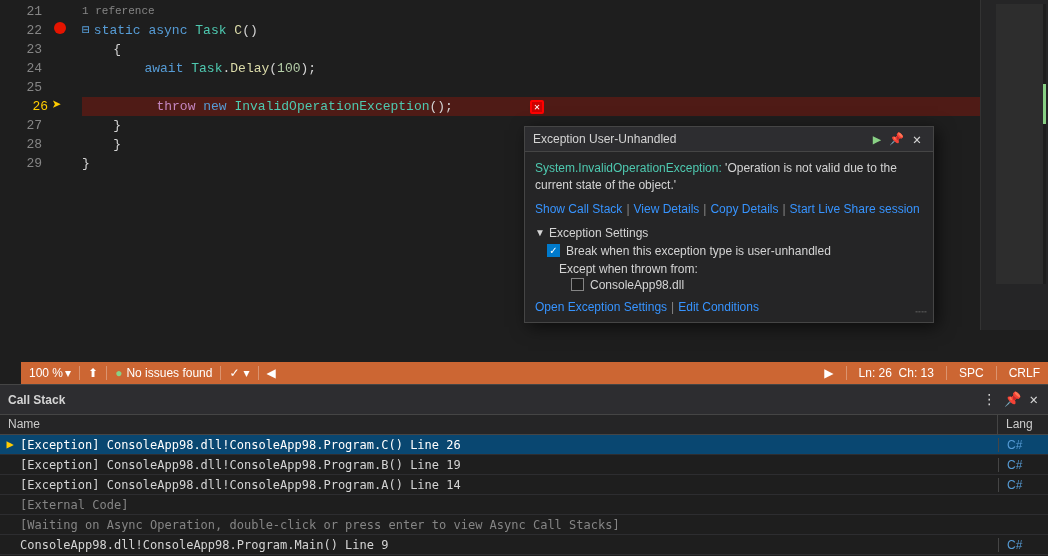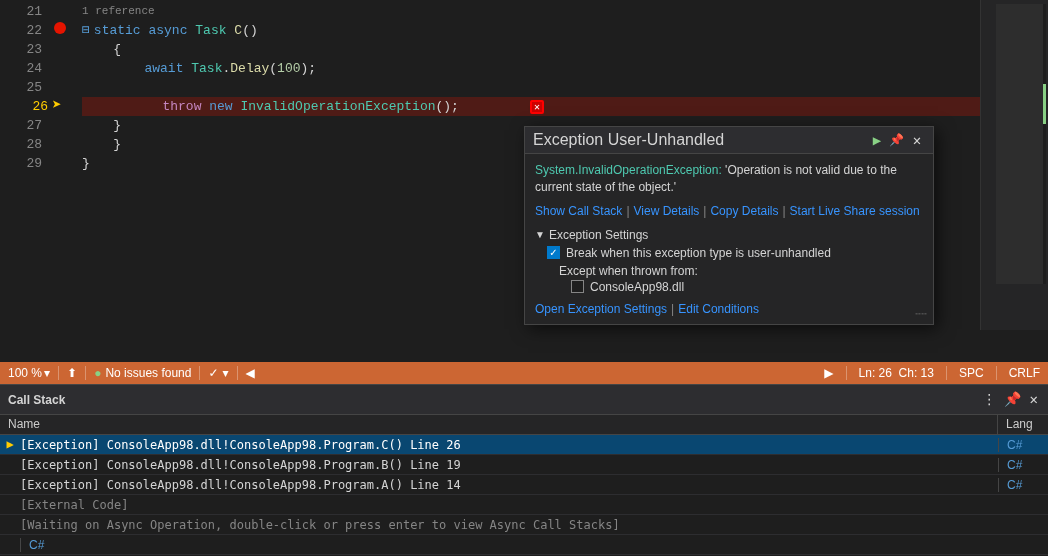--- a/index.html
+++ b/index.html
@@ -128,21 +128,21 @@
       display: flex;
       align-items: center;
       justify-content: space-between;
       padding: 4px 8px;
       background: #2d2d30;
       border-bottom: 1px solid #454545;
     }
 
     .popup-title {
       color: #d4d4d4;
-      font-size: 16px;
+      font-size: 12px;
       font-family: 'Segoe UI', sans-serif;
     }
 
     .popup-controls {
       display: flex;
       gap: 4px;
       align-items: center;
     }
 
     .popup-btn {
@@ -298,20 +298,21 @@
       height: 22px;
       background: #007acc;
       display: flex;
       align-items: center;
       padding: 0 8px;
       gap: 8px;
     }
 
     .status-bar.debug-mode {
       background: #cc6633;
+      margin-left: 21px;
     }
 
     .status-zoom {
       color: white;
       font-size: 12px;
       font-family: 'Segoe UI', sans-serif;
       display: flex;
       align-items: center;
       gap: 2px;
     }
@@ -506,21 +507,21 @@
     <div class="code-line">
       <span>&nbsp;&nbsp;&nbsp;&nbsp;{</span>
     </div>
 
     <div class="code-line">
       <span>&nbsp;&nbsp;&nbsp;&nbsp;&nbsp;&nbsp;&nbsp;&nbsp;</span><span class="kw">await</span>&nbsp;<span class="type">Task</span><span>.</span><span class="fn">Delay</span><span>(</span><span class="num">100</span><span>);</span>
     </div>
 
     <div class="code-line">&nbsp;</div>
 
-    <div class="code-line exception-line" style="background: rgba(229,20,0,0.25); padding-left: 18px;">
+    <div class="code-line exception-line" style="background: rgba(229,20,0,0.25); padding-left: 12px;">
       <span>&nbsp;&nbsp;&nbsp;&nbsp;&nbsp;&nbsp;&nbsp;&nbsp;</span><span class="kw2">throw</span>&nbsp;<span class="kw">new</span>&nbsp;<span class="type">InvalidOperationException</span><span>();</span>
     </div>
 
     <div class="code-line">
       <span>&nbsp;&nbsp;&nbsp;&nbsp;}</span>
     </div>
 
     <div class="code-line">
       <span>&nbsp;&nbsp;&nbsp;&nbsp;}</span>
     </div>
@@ -678,20 +679,21 @@
       </div>
 
       <div class="table-row normal">
         <div class="row-icon"></div>
         <div class="row-name dim-text">[Waiting on Async Operation, double-click or press enter to view Async Call Stacks]</div>
         <div class="row-lang"></div>
       </div>
 
       <div class="table-row normal">
         <div class="row-icon"></div>
+        <div class="row-name normal-text">ConsoleApp98.dll!ConsoleApp98.Program.Main() Line 9</div>
         <div class="row-lang cs">C#</div>
       </div>
 
       <div class="table-row normal">
         <div class="row-icon"></div>
         <div class="row-name dim-text">[External Code]</div>
         <div class="row-lang"></div>
       </div>
     </div>
   </div>

